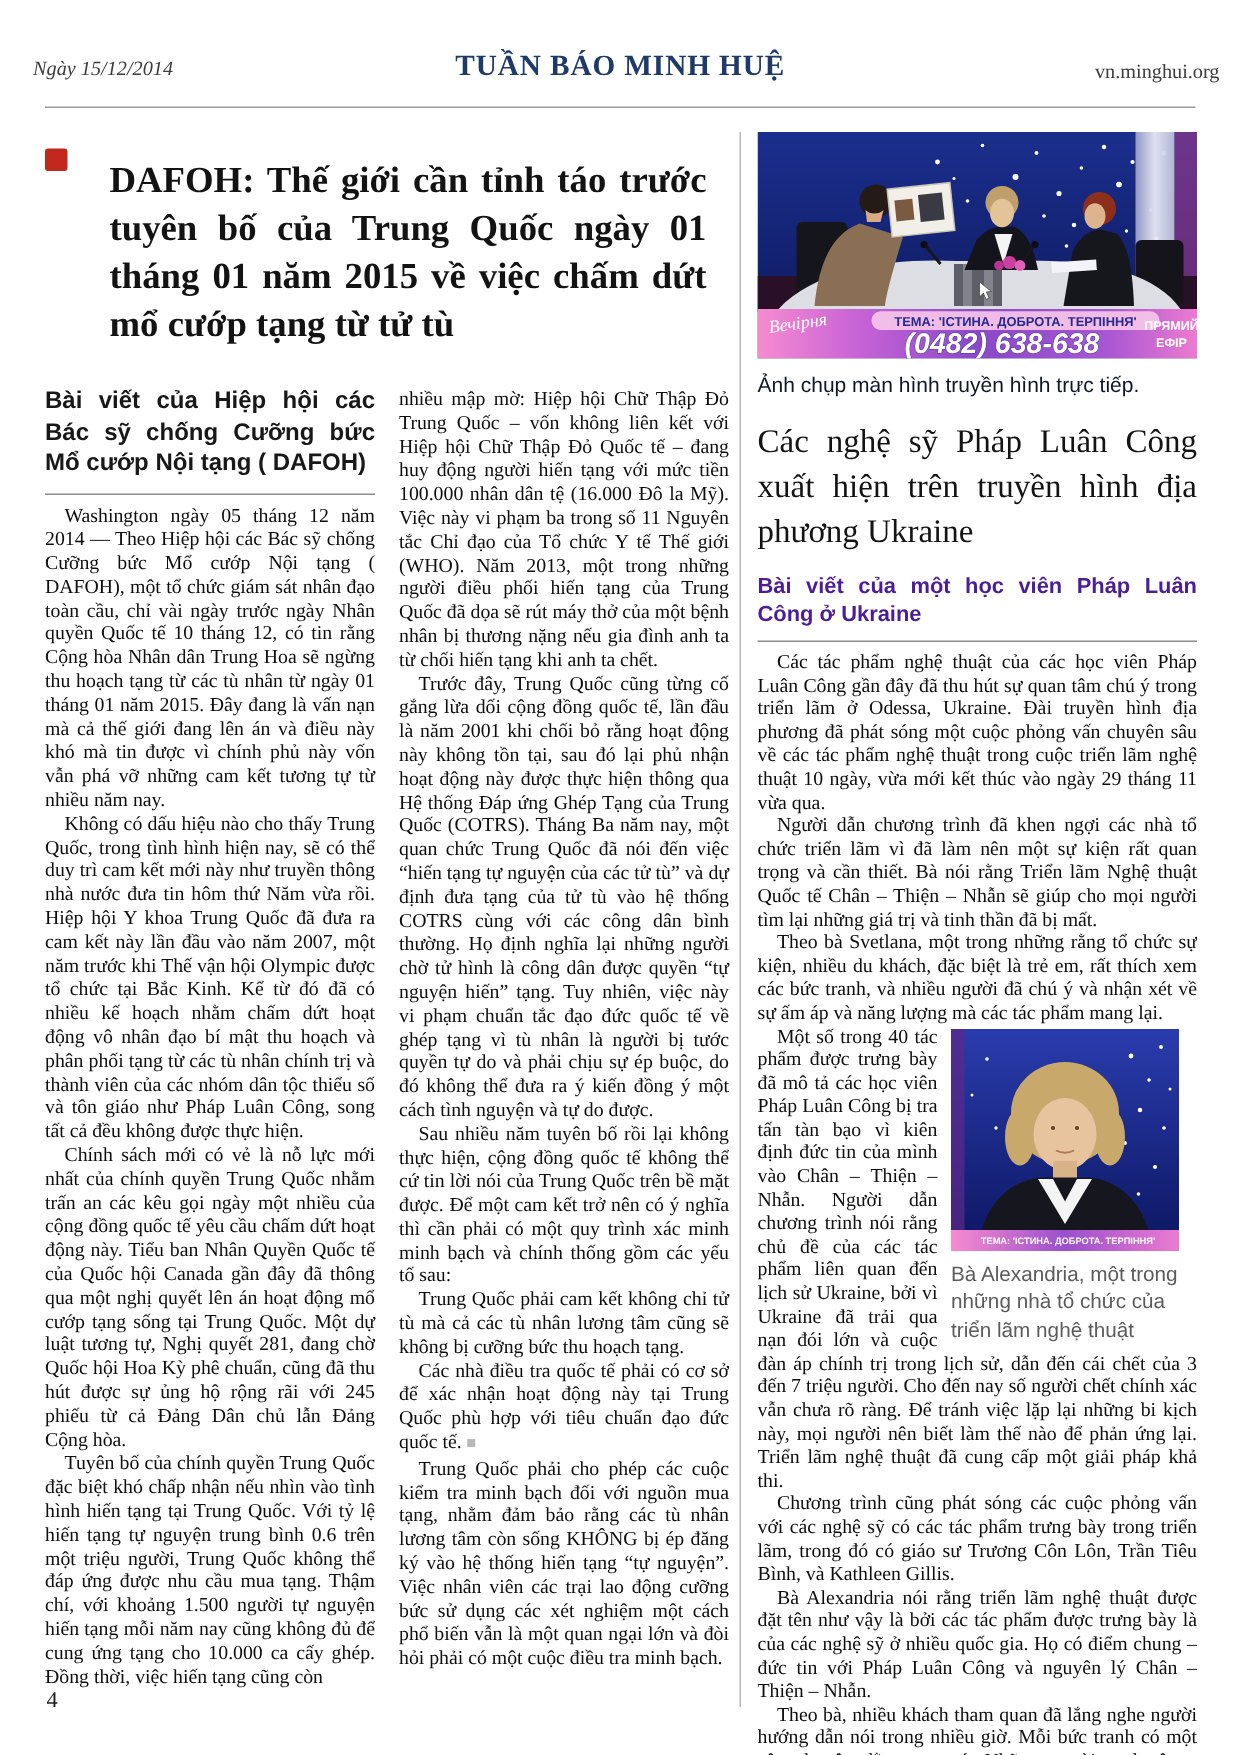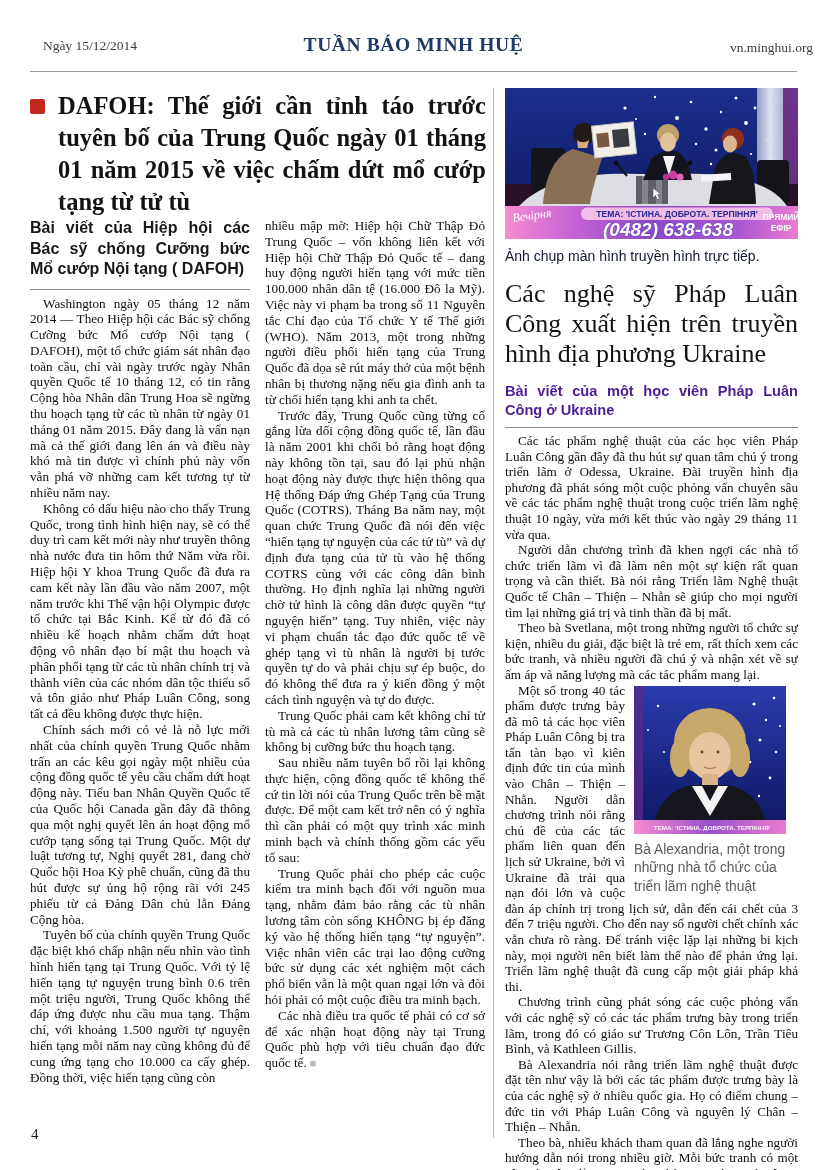--- a/index.html
+++ b/index.html
@@ -1,43 +1,43 @@
 <!DOCTYPE html>
 <html><head>
 <meta charset="utf-8">
 <style>
   html,body{margin:0;padding:0;background:#ffffff;}
   .page{position:relative;width:827px;height:1170px;background:#ffffff;overflow:hidden;
         font-family:"Liberation Serif",serif;color:#0d0d0d;}
   
-  .hdr-date{position:absolute;left:43px;top:38px;font-size:13.5px;color:#3c3c3c;}
+  .hdr-date{position:absolute;left:22px;top:38px;font-size:13.5px;color:#3c3c3c;font-style:italic;}
   .masthead{position:absolute;left:0;right:0;top:34px;text-align:center;
             font-size:19.5px;font-weight:bold;color:#1e3a68;letter-spacing:0.6px;}
   .hdr-site{position:absolute;right:14px;top:40px;font-size:13.5px;color:#3c3c3c;}
   .hdr-rule{position:absolute;left:30px;top:71px;width:767px;height:0;border-top:1px solid #9b9b9b;}
   
   .article1{position:absolute;left:30px;top:90px;width:456px;}
   .a1-title-row{display:flex;gap:13px;}
   .bullet{flex:none;width:15px;height:15px;margin-top:9px;background:#c1281e;border-radius:2px;}
-  .a1-title{font-size:24.5px;line-height:32px;font-weight:bold;text-align:justify;color:#131313;margin:0;}
-  .a1-cols{display:flex;gap:15px;margin-top:0;}
+  .a1-title{font-size:24.5px;line-height:32px;font-weight:bold;text-align:justify;color:#131313;margin:15px;}
+  .a1-cols{display:flex;gap:15px;margin-top:10px;justify-content:space-between;}
   .a1col{width:220px;}
   .byline{font-family:"Liberation Sans",sans-serif;font-weight:bold;font-size:16px;
           line-height:20.5px;color:#181818;text-align:justify;margin:0;}
   .byline-rule{border:none;border-top:1px solid #8c8c8c;margin:9px 0 6px 0;}
   p.body{font-size:13.2px;line-height:15.8px;text-align:justify;margin:0;text-indent:13px;color:#0d0d0d;}
   p.body.cont{text-indent:0;}
   .endmark{color:#b9b9b9;font-size:11px;margin-left:3px;}
   
   .vdivider{position:absolute;left:493px;top:88px;width:1px;height:1050px;background:#b8b8b8;}
   
   .article2{position:absolute;left:505px;top:88px;width:293px;}
   .tvshot{display:block;width:293px;height:151px;}
   .photo-caption{font-family:"Liberation Sans",sans-serif;font-size:14px;color:#0f172a;margin-top:9px;}
-  .a2-title{font-size:26px;line-height:30px;font-weight:normal;color:#131313;margin:15px 0 0 0;text-align:justify;}
+  .a2-title{font-size:22px;line-height:30px;font-weight:normal;color:#131313;margin:15px 0 0 0;text-align:justify;}
   .a2-byline{font-family:"Liberation Sans",sans-serif;font-weight:bold;font-size:14.6px;
              line-height:18.5px;color:#4c1d95;margin:13px 0 0 0;text-align:justify;}
   .a2-rule{border:none;border-top:1px solid #8c8c8c;margin:8px 0 5px 0;}
   .a2-body{overflow:hidden;}
   .a2-body p.body{line-height:15.6px;}
   .portrait-wrap{float:right;width:164px;margin:3px 0 4px 9px;}
   .portrait-img{display:block;width:152px;height:148px;}
   .portrait-caption{font-family:"Liberation Sans",sans-serif;font-size:13.8px;line-height:18.5px;
                     color:#5b5b5b;margin-top:7px;}
   
@@ -63,26 +63,26 @@
         <p class="byline">Bài viết của Hiệp hội các Bác sỹ chống Cưỡng bức Mổ cướp Nội tạng ( DAFOH)</p>
         <hr class="byline-rule">
         <p class="body">Washington ngày 05 tháng 12 năm 2014 — Theo Hiệp hội các Bác sỹ chống Cưỡng bức Mổ cướp Nội tạng ( DAFOH), một tổ chức giám sát nhân đạo toàn cầu, chỉ vài ngày trước ngày Nhân quyền Quốc tế 10 tháng 12, có tin rằng Cộng hòa Nhân dân Trung Hoa sẽ ngừng thu hoạch tạng từ các tù nhân từ ngày 01 tháng 01 năm 2015. Đây đang là vấn nạn mà cả thế giới đang lên án và điều này khó mà tin được vì chính phủ này vốn vẫn phá vỡ những cam kết tương tự từ nhiều năm nay.</p>
         <p class="body">Không có dấu hiệu nào cho thấy Trung Quốc, trong tình hình hiện nay, sẽ có thể duy trì cam kết mới này như truyền thông nhà nước đưa tin hôm thứ Năm vừa rồi. Hiệp hội Y khoa Trung Quốc đã đưa ra cam kết này lần đầu vào năm 2007, một năm trước khi Thế vận hội Olympic được tổ chức tại Bắc Kinh. Kể từ đó đã có nhiều kế hoạch nhằm chấm dứt hoạt động vô nhân đạo bí mật thu hoạch và phân phối tạng từ các tù nhân chính trị và thành viên của các nhóm dân tộc thiểu số và tôn giáo như Pháp Luân Công, song tất cả đều không được thực hiện.</p>
         <p class="body">Chính sách mới có vẻ là nỗ lực mới nhất của chính quyền Trung Quốc nhằm trấn an các kêu gọi ngày một nhiều của cộng đồng quốc tế yêu cầu chấm dứt hoạt động này. Tiểu ban Nhân Quyền Quốc tế của Quốc hội Canada gần đây đã thông qua một nghị quyết lên án hoạt động mổ cướp tạng sống tại Trung Quốc. Một dự luật tương tự, Nghị quyết 281, đang chờ Quốc hội Hoa Kỳ phê chuẩn, cũng đã thu hút được sự ủng hộ rộng rãi với 245 phiếu từ cả Đảng Dân chủ lẫn Đảng Cộng hòa.</p>
         <p class="body">Tuyên bố của chính quyền Trung Quốc đặc biệt khó chấp nhận nếu nhìn vào tình hình hiến tạng tại Trung Quốc. Với tỷ lệ hiến tạng tự nguyện trung bình 0.6 trên một triệu người, Trung Quốc không thể đáp ứng được nhu cầu mua tạng. Thậm chí, với khoảng 1.500 người tự nguyện hiến tạng mỗi năm nay cũng không đủ để cung ứng tạng cho 10.000 ca cấy ghép. Đồng thời, việc hiến tạng cũng còn</p>
       </div>
       <div class="a1col">
         <p class="body cont">nhiều mập mờ: Hiệp hội Chữ Thập Đỏ Trung Quốc – vốn không liên kết với Hiệp hội Chữ Thập Đỏ Quốc tế – đang huy động người hiến tạng với mức tiền 100.000 nhân dân tệ (16.000 Đô la Mỹ). Việc này vi phạm ba trong số 11 Nguyên tắc Chỉ đạo của Tổ chức Y tế Thế giới (WHO). Năm 2013, một trong những người điều phối hiến tạng của Trung Quốc đã dọa sẽ rút máy thở của một bệnh nhân bị thương nặng nếu gia đình anh ta từ chối hiến tạng khi anh ta chết.</p>
         <p class="body">Trước đây, Trung Quốc cũng từng cố gắng lừa dối cộng đồng quốc tế, lần đầu là năm 2001 khi chối bỏ rằng hoạt động này không tồn tại, sau đó lại phủ nhận hoạt động này được thực hiện thông qua Hệ thống Đáp ứng Ghép Tạng của Trung Quốc (COTRS). Tháng Ba năm nay, một quan chức Trung Quốc đã nói đến việc “hiến tạng tự nguyện của các tử tù” và dự định đưa tạng của tử tù vào hệ thống COTRS cùng với các công dân bình thường. Họ định nghĩa lại những người chờ tử hình là công dân được quyền “tự nguyện hiến” tạng. Tuy nhiên, việc này vi phạm chuẩn tắc đạo đức quốc tế về ghép tạng vì tù nhân là người bị tước quyền tự do và phải chịu sự ép buộc, do đó không thể đưa ra ý kiến đồng ý một cách tình nguyện và tự do được.</p>
+        <p class="body">Sau nhiều năm tuyên bố rồi lại không thực hiện, cộng đồng quốc tế không thể cứ tin lời nói của Trung Quốc trên bề mặt được. Để một cam kết trở nên có ý nghĩa thì cần phải có một quy trình xác minh minh bạch và chính thống gồm các yếu tố sau:</p>
         <p class="body">Trung Quốc phải cam kết không chỉ tử tù mà cả các tù nhân lương tâm cũng sẽ không bị cưỡng bức thu hoạch tạng.</p>
-        <p class="body">Sau nhiều năm tuyên bố rồi lại không thực hiện, cộng đồng quốc tế không thể cứ tin lời nói của Trung Quốc trên bề mặt được. Để một cam kết trở nên có ý nghĩa thì cần phải có một quy trình xác minh minh bạch và chính thống gồm các yếu tố sau:</p>
-        <p class="body">Trung Quốc phải cho phép các cuộc kiểm tra minh bạch đối với nguồn mua tạng, nhằm đảm bảo rằng các tù nhân lương tâm còn sống KHÔNG bị ép đăng ký vào hệ thống hiến tạng “tự nguyện”. Việc nhân viên các trại lao động cưỡng bức sử dụng các xét nghiệm một cách phổ biến vẫn là một quan ngại lớn và đòi hỏi phải có một cuộc điều tra minh bạch.</p>
         <p class="body">
           <span>Các nhà điều tra quốc tế phải có cơ sở để xác nhận hoạt động này tại Trung Quốc phù hợp với tiêu chuẩn đạo đức quốc tế.</span><span class="endmark">■</span>
         </p>
+        <p class="body">Trung Quốc phải cho phép các cuộc kiểm tra minh bạch đối với nguồn mua tạng, nhằm đảm bảo rằng các tù nhân lương tâm còn sống KHÔNG bị ép đăng ký vào hệ thống hiến tạng “tự nguyện”. Việc nhân viên các trại lao động cưỡng bức sử dụng các xét nghiệm một cách phổ biến vẫn là một quan ngại lớn và đòi hỏi phải có một cuộc điều tra minh bạch.</p>
       </div>
     </div>
   </div>
 
   <div class="vdivider"></div>
 
   <div class="article2">
 
     <svg class="tvshot" viewBox="0 0 293 151" xmlns="http://www.w3.org/2000/svg">
       <defs>
@@ -187,21 +187,21 @@
 
     <div class="photo-caption">Ảnh chụp màn hình truyền hình trực tiếp.</div>
 
     <h2 class="a2-title">Các nghệ sỹ Pháp Luân Công xuất hiện trên truyền hình địa phương Ukraine</h2>
     <p class="a2-byline">Bài viết của một học viên Pháp Luân Công ở Ukraine</p>
     <hr class="a2-rule">
 
     <div class="a2-body">
       <p class="body">Các tác phẩm nghệ thuật của các học viên Pháp Luân Công gần đây đã thu hút sự quan tâm chú ý trong triển lãm ở Odessa, Ukraine. Đài truyền hình địa phương đã phát sóng một cuộc phỏng vấn chuyên sâu về các tác phẩm nghệ thuật trong cuộc triển lãm nghệ thuật 10 ngày, vừa mới kết thúc vào ngày 29 tháng 11 vừa qua.</p>
       <p class="body">Người dẫn chương trình đã khen ngợi các nhà tổ chức triển lãm vì đã làm nên một sự kiện rất quan trọng và cần thiết. Bà nói rằng Triển lãm Nghệ thuật Quốc tế Chân – Thiện – Nhẫn sẽ giúp cho mọi người tìm lại những giá trị và tinh thần đã bị mất.</p>
-      <p class="body">Theo bà Svetlana, một trong những người tổ chức sự kiện, nhiều du giải, đặc biệt là trẻ em, rất thích xem các bức tranh, và nhiều người đã chú ý và nhận xét về sự ấm áp và năng lượng mà các tác phẩm mang lại.</p>
+      <p class="body">Theo bà Svetlana, một trong những rằng tổ chức sự kiện, nhiều du khách, đặc biệt là trẻ em, rất thích xem các bức tranh, và nhiều người đã chú ý và nhận xét về sự ấm áp và năng lượng mà các tác phẩm mang lại.</p>
 
       <div class="portrait-wrap">
         <svg class="portrait-img" viewBox="0 0 152 148" xmlns="http://www.w3.org/2000/svg">
           <defs>
             <linearGradient id="psky" x1="0" y1="0" x2="0" y2="1">
               <stop offset="0" stop-color="#2a3cae"></stop>
                 <stop offset="1" stop-color="#0c1660"></stop>
             </linearGradient>
             <linearGradient id="pbanner" x1="0" y1="0" x2="1" y2="0">
               <stop offset="0" stop-color="#f78bd0"></stop>

